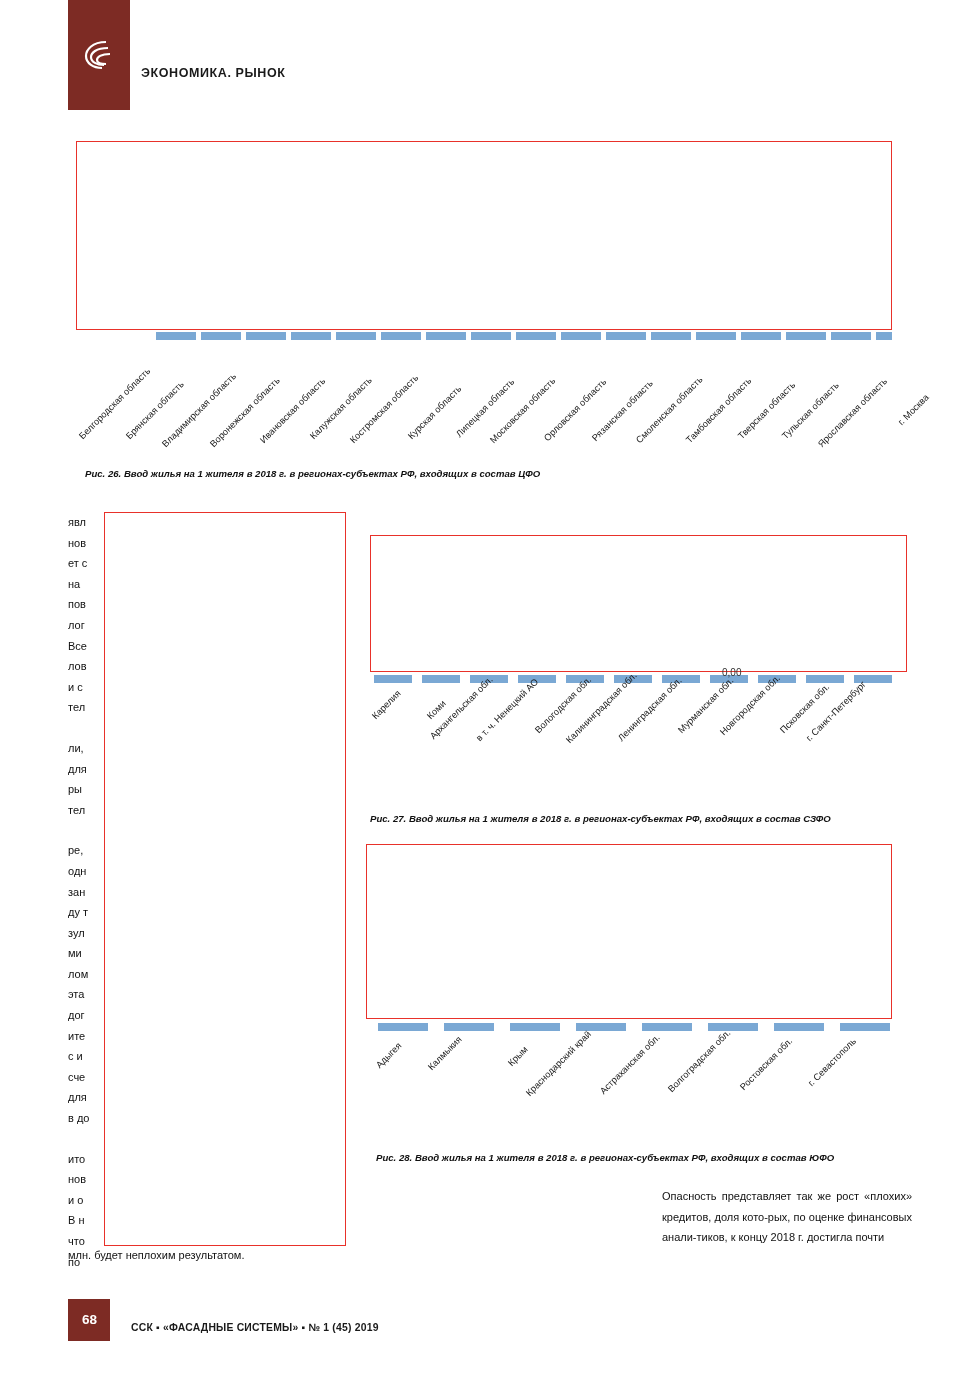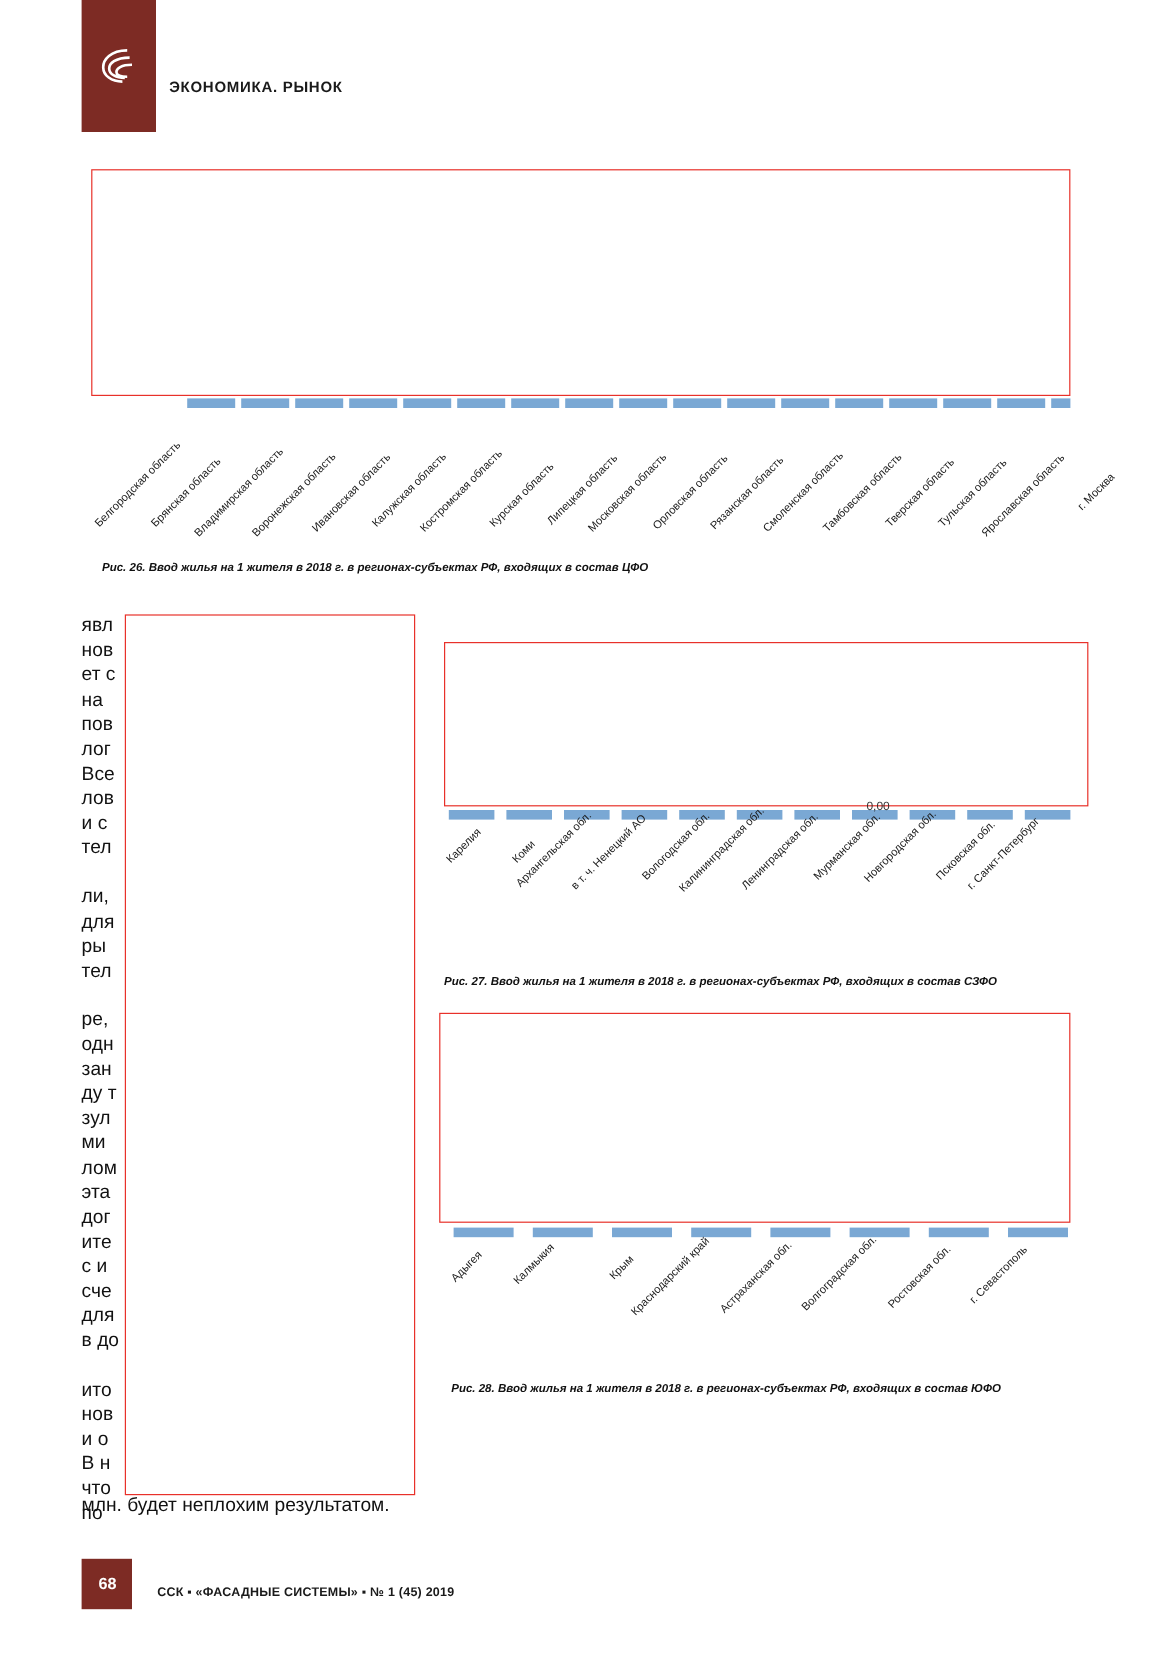--- a/index.html
+++ b/index.html
@@ -81,21 +81,21 @@
   }
   .inline-value {
     position: absolute;
     font-size: 10px;
     color: #333333;
     white-space: nowrap;
   }
   
   .col-text {
     position: absolute;
-    font-size: 16px;
+    font-size: 11px;
     line-height: 20.6px;
     color: #111111;
     text-align: justify;
   }
   
   .blank-box {
     position: absolute;
     border: 1px solid #e8312a;
     background: #ffffff;
     box-sizing: border-box;
@@ -275,18 +275,19 @@
     <div class="axis-label" style="left:140px; top:28px;">Крым</div>
     <div class="axis-label" style="left:158px; top:58px;">Краснодарский край</div>
     <div class="axis-label" style="left:232px; top:56px;">Астраханская обл.</div>
     <div class="axis-label" style="left:300px; top:54px;">Волгоградская обл.</div>
     <div class="axis-label" style="left:372px; top:52px;">Ростовская обл.</div>
     <div class="axis-label" style="left:440px; top:48px;">г. Севастополь</div>
   </div>
   <div class="fig-caption" style="left:376px; top:1152px;">Рис. 28. Ввод жилья на 1 жителя в 2018 г. в регионах-субъектах РФ, входящих в состав ЮФО</div>
 
 
+  <div class="col-text" style="left:662px; top:1186px; width:250px;">Опасность представляет так же рост «плохих» кредитов, доля кото-рых, по оценке финансовых анали-тиков, к концу 2018 г. достигла почти</div>
 
   <div class="footer-square"></div>
   <div class="footer-page-no">68</div>
   <div class="footer-text">ССК ▪ «ФАСАДНЫЕ СИСТЕМЫ» ▪ № 1 (45) 2019</div>
 
 </div>
 
 </body></html>

